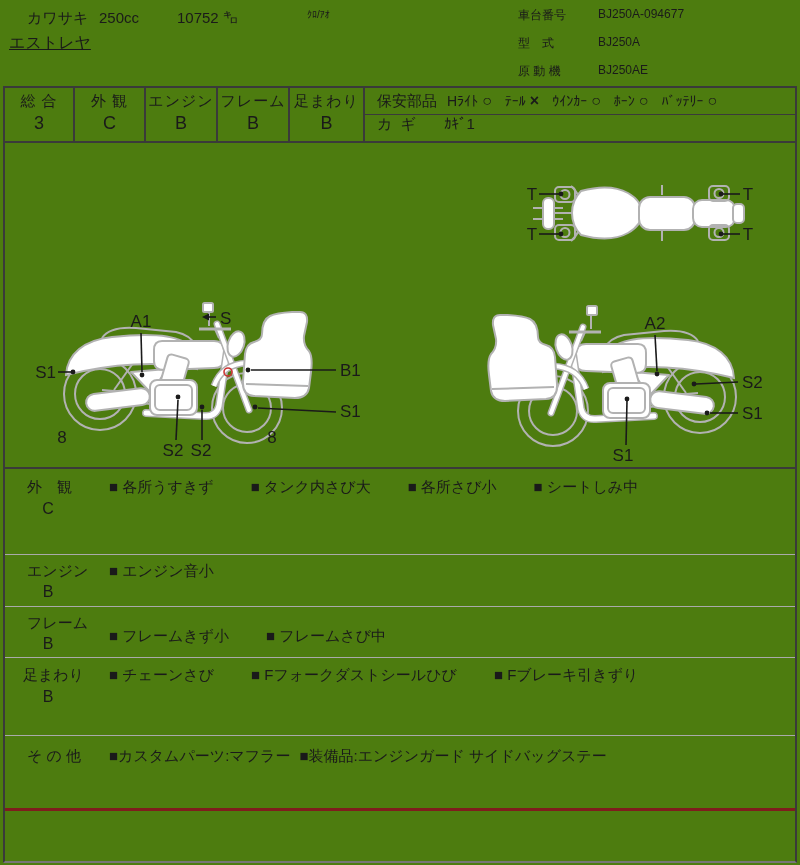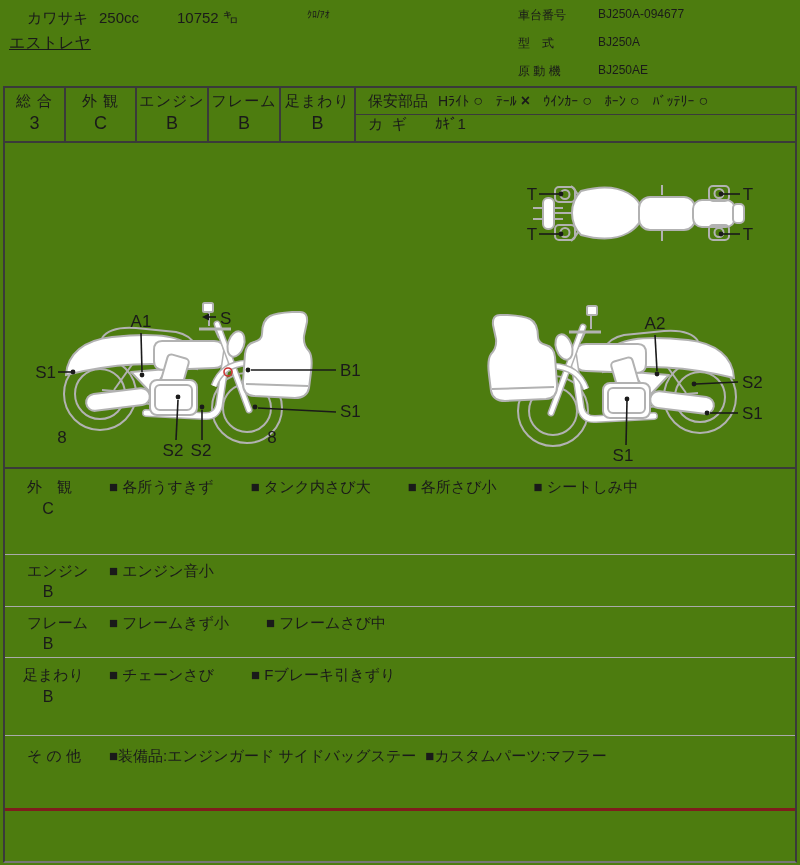--- a/index.html
+++ b/index.html
@@ -74,21 +74,21 @@
     <span class="val">BJ250A</span>
   </div>
   <div class="hdr-right-line" style="top:63px;">
     <span class="lbl">原 動 機</span>
     <span class="val">BJ250AE</span>
   </div>
 
   <div class="tbl">
 
     <div class="ratings">
-      <div class="rate-cell" style="width:61px;">
+      <div class="rate-cell" style="width:70px;">
         <div class="rl">総 合</div>
         <div class="rv">3</div>
       </div>
       <div class="rate-cell" style="width:71px;">
         <div class="rl">外 観</div>
         <div class="rv">C</div>
       </div>
       <div class="rate-cell" style="width:72px;">
         <div class="rl">エンジン</div>
         <div class="rv">B</div>
@@ -284,38 +284,39 @@
       <div class="clabel" style="top:7px;">エンジン</div>
       <div class="cgrade" style="top:28px;">B</div>
       <div class="citems" style="top:7px;">
         <span>■ エンジン音小</span>
       </div>
     </div>
 
     <div class="crow sep-thin" style="top:519px; height:51px;">
       <div class="clabel" style="top:7px;">フレーム</div>
       <div class="cgrade" style="top:28px;">B</div>
-      <div class="citems" style="top:7px;align-items:flex-end;">
+      <div class="citems" style="top:20px;align-items:flex-end;">
         <span>■ フレームきず小</span>
         <span>■ フレームさび中</span>
       </div>
     </div>
 
     <div class="crow sep-thin" style="top:570px; height:78px;">
       <div class="clabel" style="top:8px; padding-left:18px;">足まわり</div>
       <div class="cgrade" style="top:30px;">B</div>
       <div class="citems" style="top:8px;">
         <span>■ チェーンさび</span>
+        <span>■ Fフォークダストシールひび</span>
         <span>■ Fブレーキ引きずり</span>
       </div>
     </div>
 
     <div class="crow sep-thick" style="top:648px; height:75px;">
       <div class="clabel" style="top:11px;">そ の 他</div>
       <div class="citems" style="top:11px; column-gap:9px;">
+        <span>■カスタムパーツ:マフラー</span>
         <span>■装備品:エンジンガード サイドバッグステー</span>
-        <span>■カスタムパーツ:マフラー</span>
       </div>
     </div>
 
     <div class="crow" style="top:723px; height:50px;"></div>
   </div>
 </div>
 
 </body></html>

